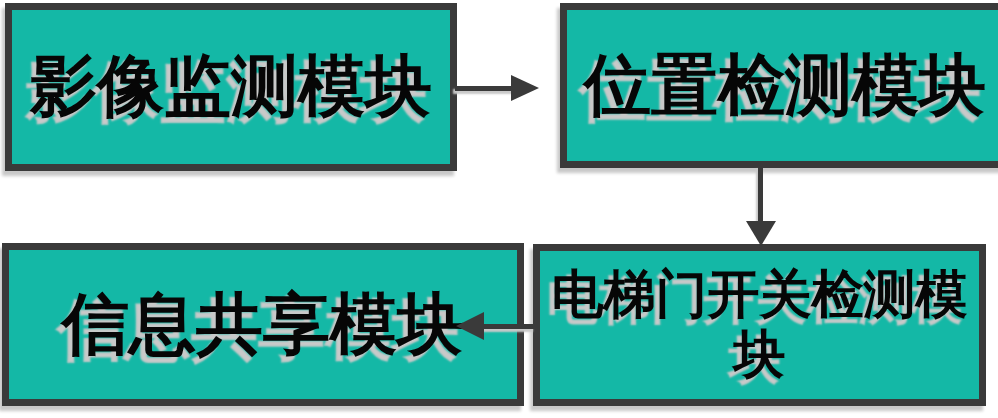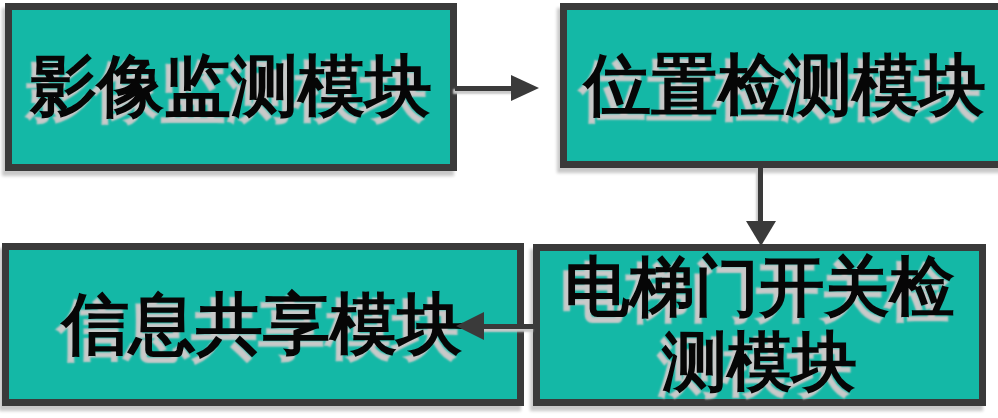--- a/index.html
+++ b/index.html
@@ -33,21 +33,21 @@
     text-shadow:-5px 6px 2px var(--ghost);
     line-height:1.15;
     white-space:nowrap;
   }
   .box .label.wrap{white-space:normal;}
   .box-a{left:5px;top:3px;width:452px;height:168px;}
   .box-b{left:560px;top:3px;width:450px;height:165px;}
   .box-c{left:533px;top:244px;width:453px;height:162px;}
   .box-d{left:2px;top:243px;width:522px;height:163px;}
   .box-a .label,.box-b .label,.box-d .label{font-size:67px;}
-  .box-c .label{font-size:65px;width:100%;}
+  .box-c .label{font-size:52px;width:100%;}
   .shaft{position:absolute;background:var(--ink);box-shadow:-2px 3px 2px var(--ghost);}
   .head{position:absolute;width:0;height:0;}
   
   .a1-shaft{left:455px;top:86px;width:60px;height:5px;}
   .a1-head{left:511px;top:75px;
     border-top:13px solid transparent;
     border-bottom:13px solid transparent;
     border-left:28px solid var(--ink);}
   
   .a2-shaft{left:758px;top:166px;width:5px;height:58px;}

